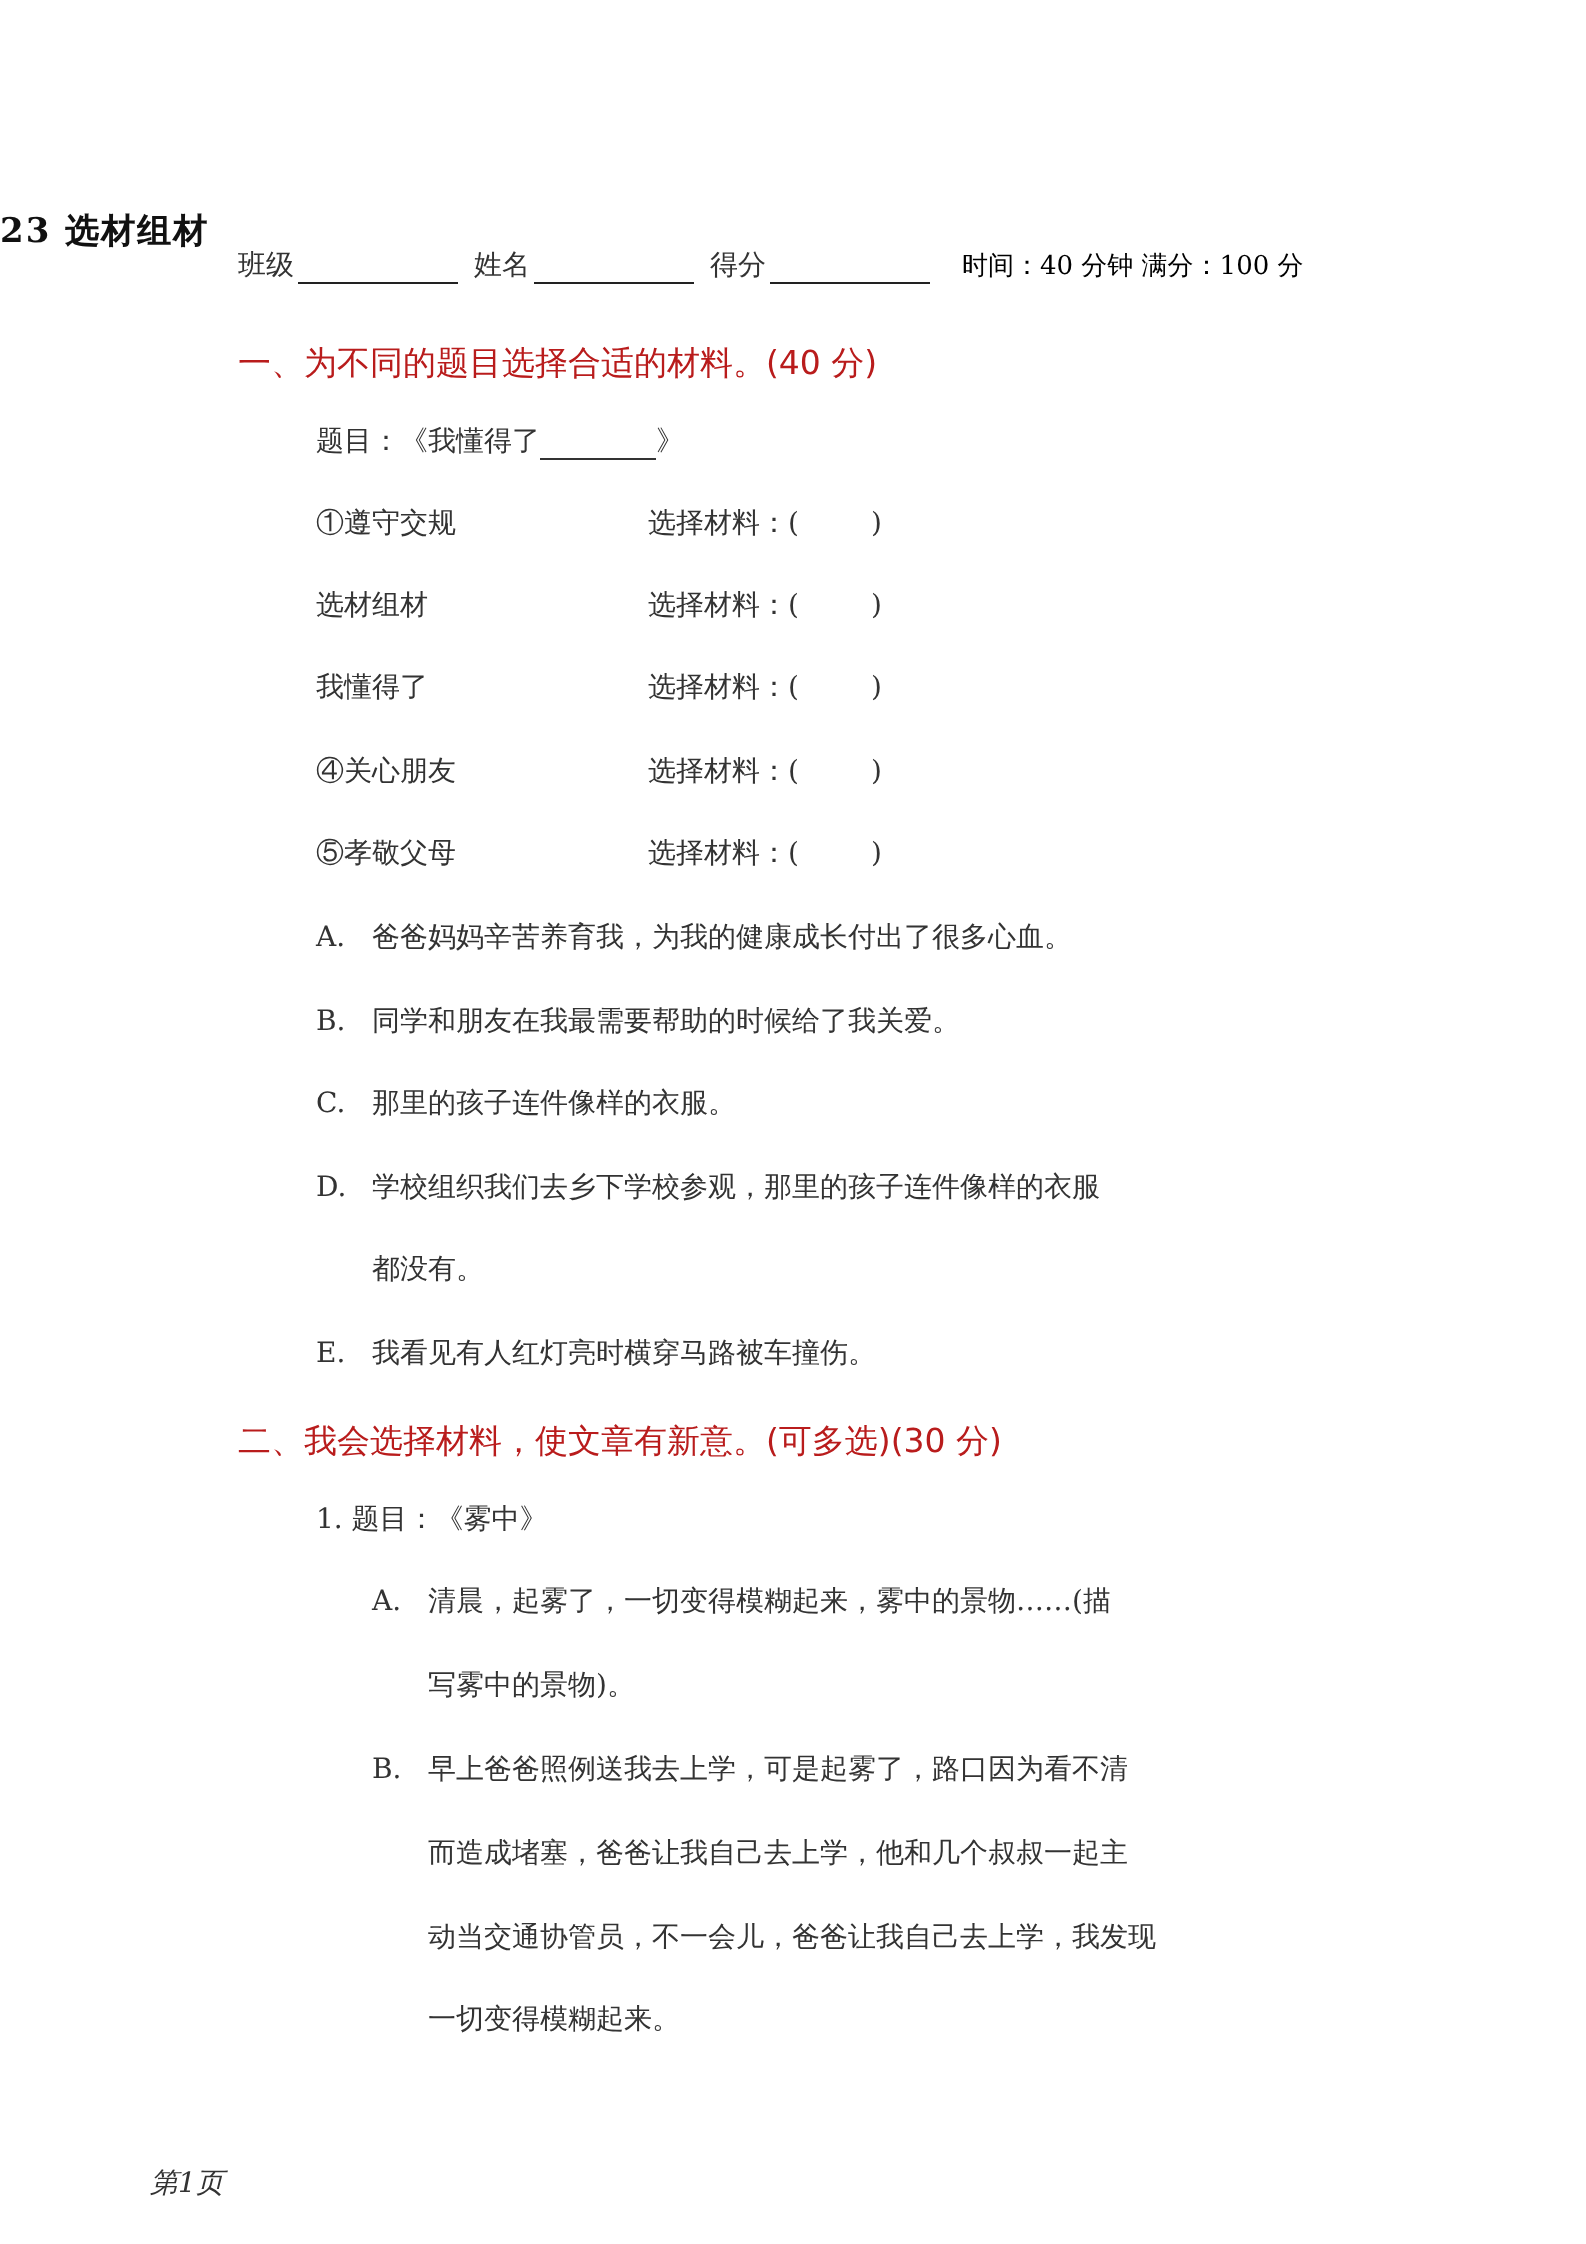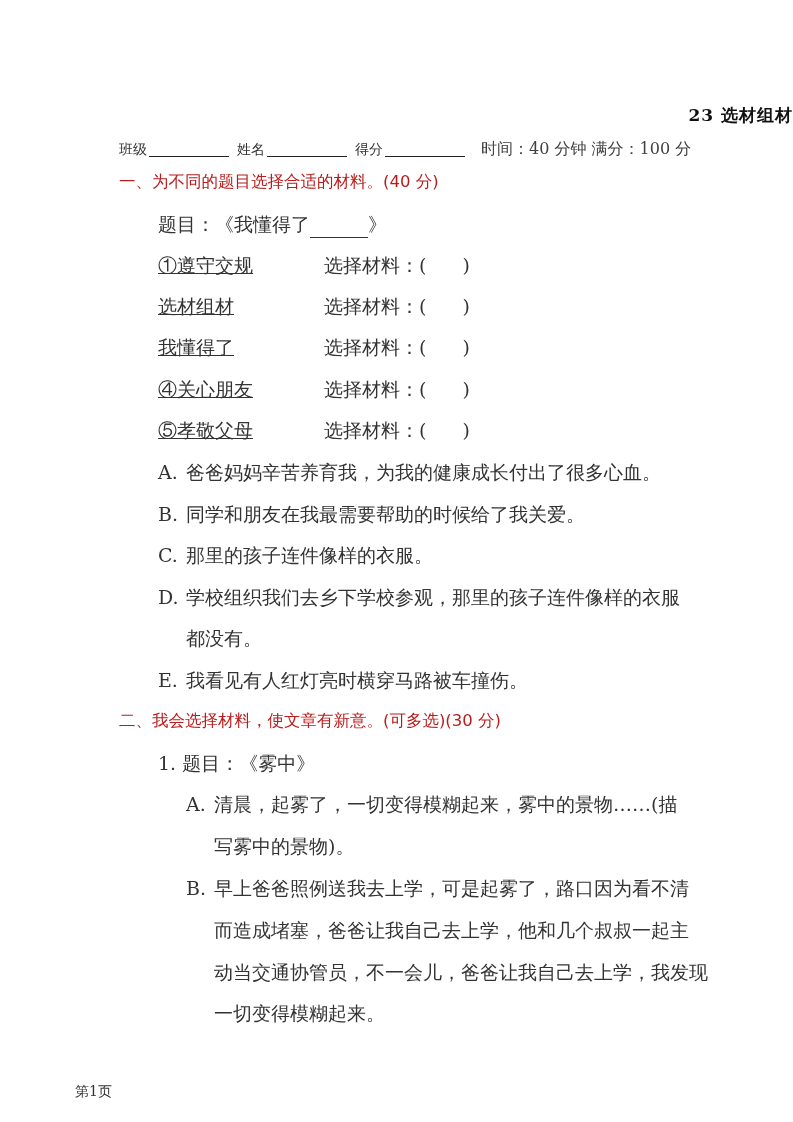--- a/index.html
+++ b/index.html
@@ -1,30 +1,30 @@
 <!DOCTYPE html>
 <html><head>
   <meta charset="utf-8">
   <style>
     html, body { margin: 0; padding: 0; background: #ffffff; }
     body { width: 793px; height: 1122px; position: relative; overflow: hidden;
            font-family: "DejaVu Serif", "Liberation Serif", serif; color: #222; }
     .abs { position: absolute; white-space: nowrap; }
-    .title { top: 104px; left: 0; width: 793px; text-align: right;
+    .title { top: 104px; left: 0; width: 793px; text-align: left;
              font-size: 17px; font-weight: bold; letter-spacing: 1px; color: #111; }
-    .info { top: 139px; left: 119px; font-size: 14px; color: #333; display: flex; align-items: center; }
+    .info { top: 124px; left: 119px; font-size: 14px; color: #333; display: flex; align-items: flex-end; }
     .info .blank { display: inline-block; border-bottom: 1.5px solid #222; height: 14px; margin: 0 8px 0 2px; }
-    .info .timing { color: #404040; font-size: 16px; margin-left: 8px; }
+    .info .timing { color: #000000; font-size: 13px; margin-left: 8px; }
     .section-title { font-family: "DejaVu Sans", "Liberation Sans", sans-serif; font-size: 16.5px; color: #b91c1c; }
-    .line { font-size: 19px; color: #333; }
+    .line { font-size: 14px; color: #333; }
     .paren-space { display: inline-block; width: 36px; }
     .topic-blank { display: inline-block; width: 58px; border-bottom: 1px solid #333; height: 16px; vertical-align: bottom; }
-    .choice-label { display: inline-block; width: 166px; text-decoration: underline; }
+    .choice-label { display: inline-block; width: 166px; }
     .letter { display: inline-block; width: 28px; }
-    .footer { top: 1083px; left: 75px; font-size: 14px; color: #333; }
+    .footer { top: 1083px; left: 75px; font-size: 14px; color: #333; font-style: italic; }
   </style>
 </head>
 <body>
 
 <div class="abs title">23  选材组材</div>
 
 <div class="abs info">
   <span>班级</span>
   <span class="blank" style="width:80px"></span>
   <span>姓名</span>

